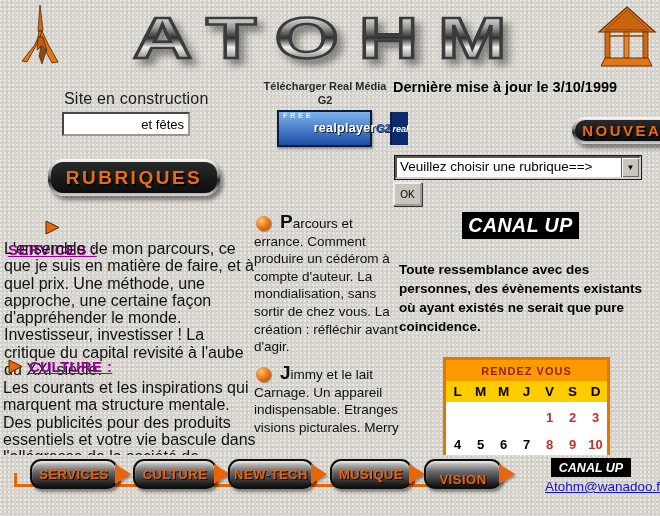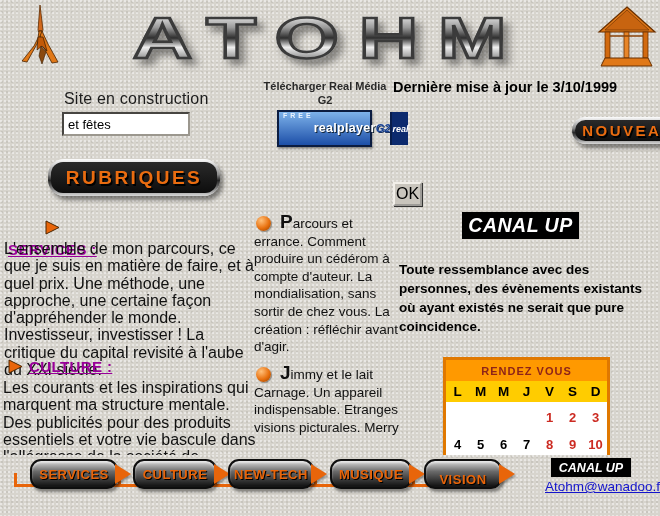--- a/index.html
+++ b/index.html
@@ -27,21 +27,21 @@
     white-space:nowrap;
   }
   .eiffel { left:18px; top:4px; width:46px; height:66px; }
   .gazebo { left:597px; top:6px; width:60px; height:64px; }
 
   
   .construction { left:64px; top:90px; font-size:16px; color:#1c1c1c; letter-spacing:.2px; }
   .construction-input {
     left:62px; top:112px; width:128px; height:24px;
     border:2px inset #9b978e; background:#fff; font-size:13px; padding:2px 4px;
-    font-family:"Liberation Sans",sans-serif; color:#000;
+    font-family:"Liberation Sans",sans-serif; color:#000;text-align:right;
   }
   .download-label { left:258px; top:80px; width:134px; text-align:center; font-size:11px; font-weight:bold; color:#2a2a2a; line-height:1.25; }
   .rp-badge { left:277px; top:110px; width:95px; height:37px; display:flex; border:2px solid #0b1c40;
     background:linear-gradient(180deg,#7db2ea,#1d4fa8); box-shadow:1px 2px 2px rgba(0,0,0,.35); cursor:pointer; }
   .rp-left { flex:1; display:flex; flex-direction:row; align-items:center; justify-content:center; line-height:1;text-align:center; }
   .rp-free { color:#eaf3ff; font-size:7px; font-weight:bold; letter-spacing:3px; align-self:flex-start; padding-left:4px; }
   .rp-name { color:#ffffff; font-size:12.5px; font-weight:bold; letter-spacing:.3px; text-shadow:1px 1px 0 #123; }
   .rp-g2 { color:#173f8f; font-size:11px; font-weight:bold; font-style:italic; text-shadow:0 0 1px #cfe0ff,1px 1px 0 #0a2250; }
   .rp-right { width:25px; background:#0c2a6e; border-left:2px solid #081d4c; display:flex; align-items:center; justify-content:center; }
   .rp-real { color:#fff; font-size:9px; font-weight:bold; font-style:italic; }
@@ -61,21 +61,21 @@
 
   
   .select-box { left:395px; top:156px; width:246px; height:23px; background:#fff;
     border:2px solid; border-color:#5a5a5a #cfcfcf #cfcfcf #5a5a5a; outline:1px solid #1a1a1a;
     display:flex; align-items:stretch; cursor:pointer; }
   .select-text { flex:1; font-size:13.5px; color:#000; padding:1px 3px; white-space:nowrap; overflow:hidden; }
   .select-arrow { width:18px; background:#c9c5bd; border-left:1px solid #555;
     box-shadow:inset 1px 1px 0 #fff, inset -1px -1px 0 #6e6a62;
     display:flex; align-items:center; justify-content:center; font-size:8px; color:#000; }
   .ok-btn { left:393px; top:182px; width:29px; height:24px; background:#c9c5bd;
-    border:2px outset #f2efe9; box-shadow:1px 1px 0 #333; font-size:16px; color:#000;
+    border:2px outset #f2efe9; box-shadow:1px 1px 0 #333; font-size:10px; color:#000;
     display:flex; align-items:center; justify-content:center; cursor:pointer; font-family:"Liberation Sans",sans-serif; }
 
   
   .sec-title { display:flex; align-items:center; gap:6px; cursor:pointer; }
   .sec-title .t { color:#990099; font-size:15px; font-weight:bold; text-decoration:underline; letter-spacing:.4px; }
   .services-title { left:8px; top:220px;flex-direction:column; }
   .culture-title  { left:8px; top:358px; }
   .body-text { font-size:16px; line-height:17.3px; color:#111; }
   .services-body { left:4px; top:240px; width:252px; }
   .culture-body  { left:3px; top:379px; width:256px; }
@@ -170,20 +170,24 @@
       <span class="pill-text">NOUVEAU</span>
     </div>
   </div>
 
   <div class="abs chrome-pill rubriques">
     <div class="chrome-pill-inner">
       <span class="pill-text">RUBRIQUES</span>
     </div>
   </div>
 
+  <div class="abs select-box">
+    <div class="select-text">Veuillez choisir une rubrique==&gt;</div>
+    <div class="select-arrow">▼</div>
+  </div>
   <div class="abs ok-btn">OK</div>
 
   <div class="abs sec-title services-title">
     <svg width="15" height="15" viewBox="0 0 15 15">
       <polygon points="1,1 14,7.5 1,14" fill="#e8650a" stroke="#4a2500" stroke-width="1"></polygon>
     </svg>
     <span class="t">SERVICES :</span>
   </div>
   <p class="abs body-text services-body">L'ensemble de mon parcours, ce que je suis en matière de faire, et à quel prix. Une méthode, une approche, une certaine façon d'appréhender le monde. Investisseur, investisser ! La critique du capital revisité à l'aube du XXI siécle.</p>
 

